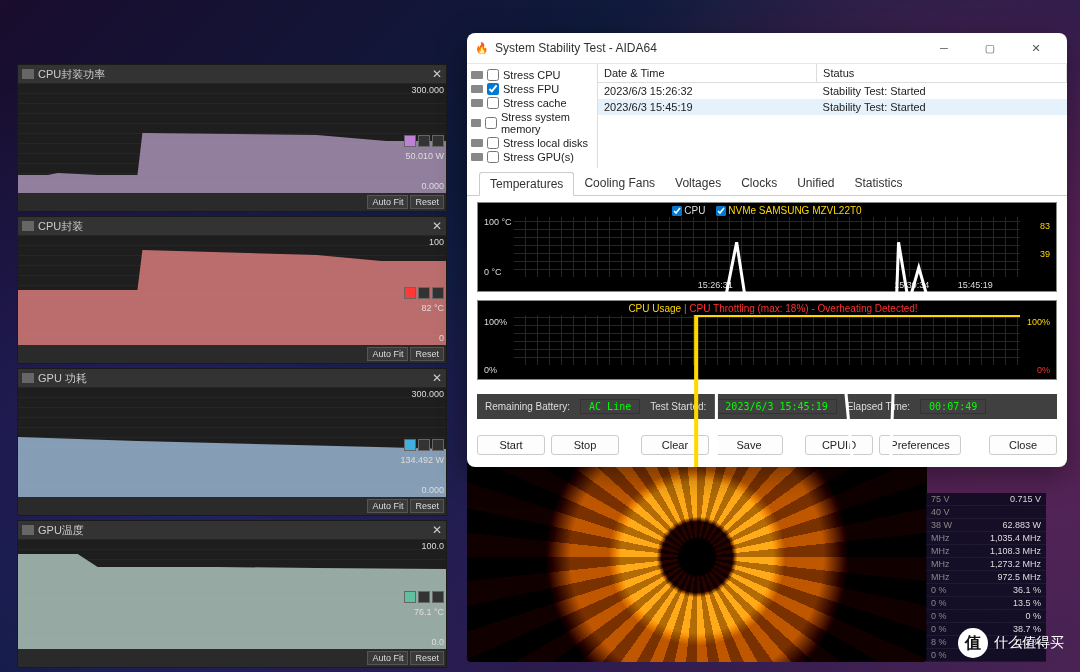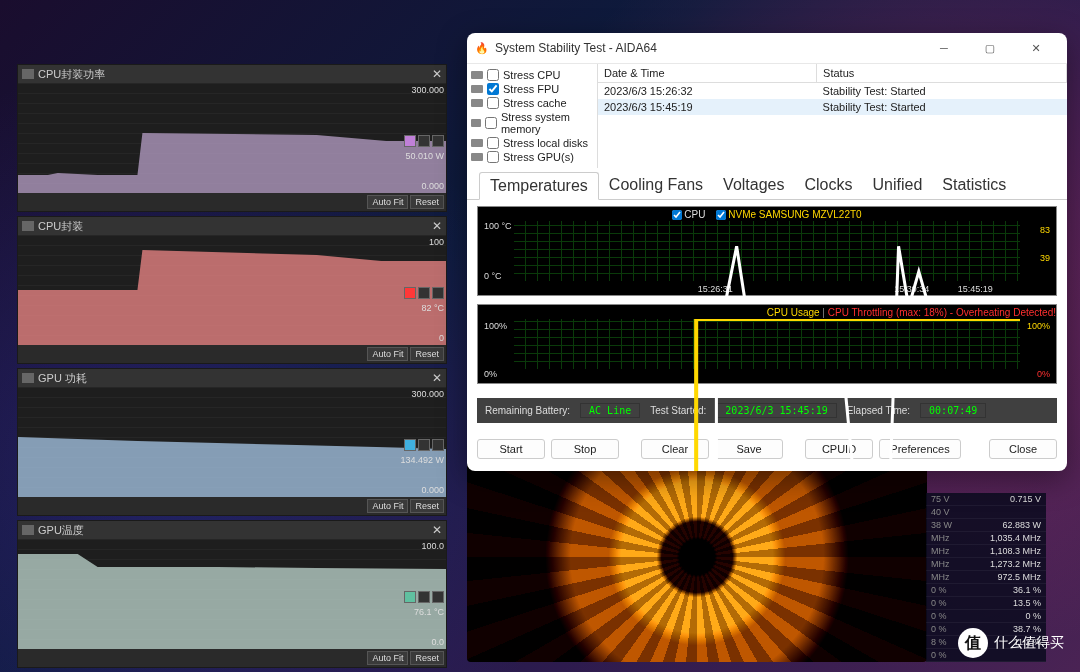--- a/index.html
+++ b/index.html
@@ -34,35 +34,35 @@
 .stress-item { display: flex; align-items: center; gap: 4px; padding: 1px 0; font-size: 11px; color: #222; }
 .stress-item input { width: 12px; height: 12px; accent-color: #0078d4; }
 .stress-item .dev { width: 12px; height: 8px; background: #888; border-radius: 1px; }
 
 .log-table { flex: 1; border-left: 1px solid #ddd; }
 .log-table table { width: 100%; border-collapse: collapse; font-size: 11px; }
 .log-table th { text-align: left; padding: 3px 6px; border-bottom: 1px solid #ddd; border-right: 1px solid #ddd; font-weight: 400; color: #222; }
 .log-table td { padding: 2px 6px; color: #222; }
 .log-table tr.selected td { background: #e5f1fb; }
 
-.tabs { display: flex; border-bottom: 1px solid #ccc; padding-left: 12px; margin-top: 4px; gap: 0; font-size: 16px; }
+.tabs { display: flex; border-bottom: 1px solid #ccc; padding-left: 12px; margin-top: 4px; gap: 0; font-size: 12px; }
 .tabs .tab { padding: 4px 10px; color: #333; cursor: pointer; }
 .tabs .tab.active { border: 1px solid #ccc; border-bottom: 1px solid #fff; border-radius: 3px 3px 0 0; margin-bottom: -1px; background: #fff; }
 
 .graphs { padding: 6px 10px; }
 .graph { background: #000; border: 1px solid #888; position: relative; margin-bottom: 8px; }
 .graph.temp { height: 90px; }
 .graph.usage { height: 80px; }
 .graph .legend { position: absolute; top: 2px; left: 0; right: 0; text-align: center; font-size: 10px; color: #ddd; }
 .graph .legend .cb { display: inline-flex; align-items: center; gap: 2px; margin: 0 4px; }
 .graph .legend input { width: 10px; height: 10px; accent-color: #0078d4; }
 .graph .axis-label { position: absolute; color: #ddd; font-size: 9px; }
 .graph .grid { position: absolute; inset: 14px 36px 14px 36px; background: repeating-linear-gradient(0deg, transparent 0 7px, #0a3a0a 7px 8px), repeating-linear-gradient(90deg, transparent 0 11px, #0a3a0a 11px 12px); }
 .graph svg.lines { position: absolute; inset: 14px 36px 14px 36px; }
-.usage-legend { text-align: right; font-size: 10px; padding-top: 2px; padding-left: 12px; }
+.usage-legend { text-align: center; font-size: 10px; padding-top: 2px; padding-left: 12px; }
 .usage-legend .yel { color: #ffd800; }
 .usage-legend .red { color: #ff3030; }
 
 .status-row { background: #404040; margin: 0 10px 8px 10px; padding: 5px 8px; display: flex; align-items: center; gap: 10px; font-size: 10px; }
 .status-row .lbl { color: #ddd; }
 .status-row .val { color: #00ff00; border: 1px solid #333; padding: 1px 8px; font-family: monospace; }
 
 .btns { display: flex; gap: 6px; padding: 8px 10px 12px 10px; }
 .btns button { font-size: 11px; padding: 3px 0; width: 68px; background: #fdfdfd; border: 1px solid #ccc; border-radius: 3px; cursor: pointer; color: #222; }
 .btns .spacer { flex: 1; }

